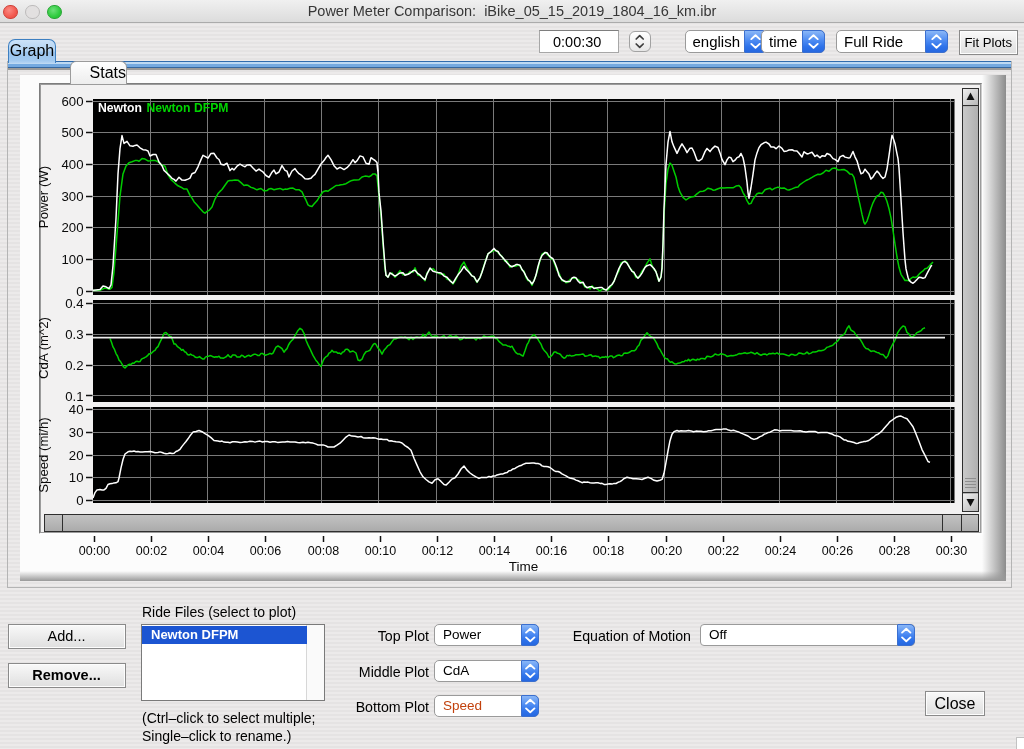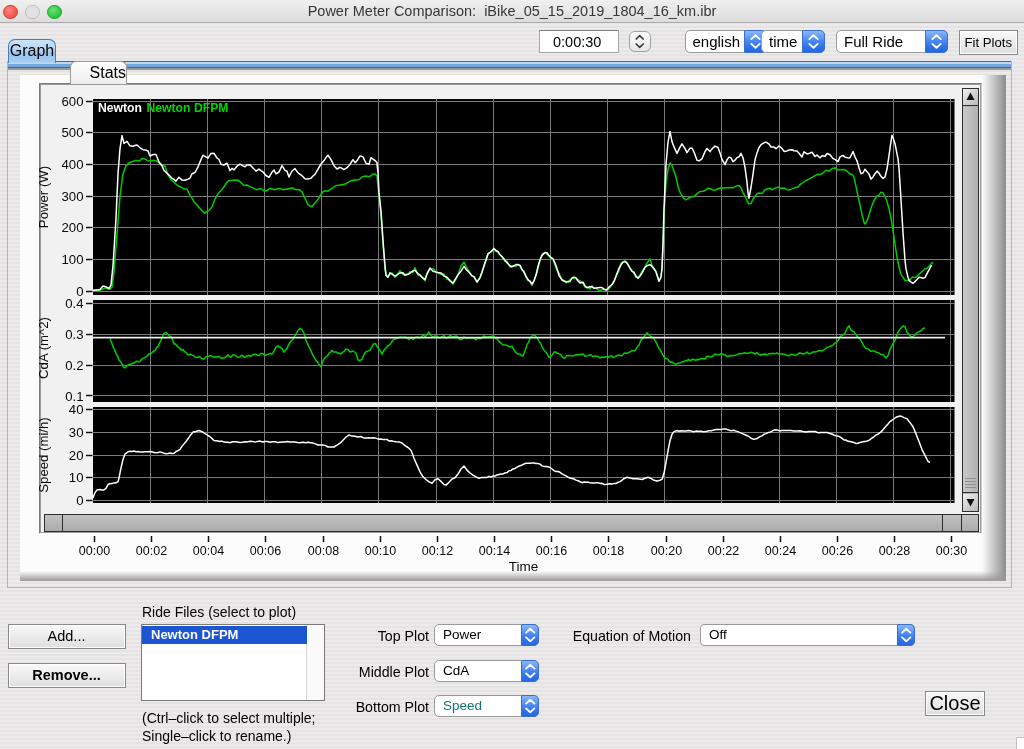--- a/index.html
+++ b/index.html
@@ -317,21 +317,21 @@
 <div style="position:absolute;right:-1px;top:-1px;width:18.5px;height:22px;border-radius:1px 5px 5px 1px;
 background:linear-gradient(#8ab7f7,#4d8bf2 45%,#2d72ea 75%,#2768e0);box-sizing:border-box;border:1px solid #3a6fd0;">
 <svg width="16.5" height="20">
 <polyline points="4.05,7.6 8.25,3.8 12.45,7.6" fill="none" stroke="#fff" stroke-width="1.9" stroke-linecap="round" stroke-linejoin="round"></polyline>
 <polyline points="4.05,12.4 8.25,16.2 12.45,12.4" fill="none" stroke="#fff" stroke-width="1.9" stroke-linecap="round" stroke-linejoin="round"></polyline>
 </svg></div>
   </div>
 <div class="abs" style="left:330px;top:699px;width:99px;text-align:right;font-size:14.2px;color:#000;">Bottom Plot</div>
 <div style="position:absolute;left:434px;top:695px;width:105px;height:22px;
 background:#fff;border:1px solid #9a9a9a;border-radius:5px;box-sizing:border-box;">
-<div style="position:absolute;left:8px;top:0;line-height:20px;font-size:13.5px;color:#0f766e;white-space:nowrap;">Speed</div>
+<div style="position:absolute;left:8px;top:0;line-height:20px;font-size:13.5px;color:#c2410c;white-space:nowrap;">Speed</div>
 <div style="position:absolute;right:-1px;top:-1px;width:18.5px;height:22px;border-radius:1px 5px 5px 1px;
 background:linear-gradient(#8ab7f7,#4d8bf2 45%,#2d72ea 75%,#2768e0);box-sizing:border-box;border:1px solid #3a6fd0;">
 <svg width="16.5" height="20">
 <polyline points="4.05,7.6 8.25,3.8 12.45,7.6" fill="none" stroke="#fff" stroke-width="1.9" stroke-linecap="round" stroke-linejoin="round"></polyline>
 <polyline points="4.05,12.4 8.25,16.2 12.45,12.4" fill="none" stroke="#fff" stroke-width="1.9" stroke-linecap="round" stroke-linejoin="round"></polyline>
 </svg></div>
   </div>
 
 <div class="abs" style="left:540px;top:628px;width:151px;text-align:right;font-size:14.2px;color:#000;">Equation of Motion</div>
 <div style="position:absolute;left:700px;top:624px;width:215px;height:22px;
@@ -340,16 +340,16 @@
 <div style="position:absolute;right:-1px;top:-1px;width:18.5px;height:22px;border-radius:1px 5px 5px 1px;
 background:linear-gradient(#8ab7f7,#4d8bf2 45%,#2d72ea 75%,#2768e0);box-sizing:border-box;border:1px solid #3a6fd0;">
 <svg width="16.5" height="20">
 <polyline points="4.05,7.6 8.25,3.8 12.45,7.6" fill="none" stroke="#fff" stroke-width="1.9" stroke-linecap="round" stroke-linejoin="round"></polyline>
 <polyline points="4.05,12.4 8.25,16.2 12.45,12.4" fill="none" stroke="#fff" stroke-width="1.9" stroke-linecap="round" stroke-linejoin="round"></polyline>
 </svg></div>
   </div>
 
 <div style="position:absolute;left:925px;top:691px;width:60px;height:25px;
 border:1px solid #8a8a8a;box-sizing:border-box;background:linear-gradient(#f9f9f9,#e9e9e9 60%,#dfdfdf);
-text-align:center;line-height:23px;font-size:20px;font-weight:normal;color:#000;
+text-align:center;line-height:23px;font-size:16px;font-weight:normal;color:#000;
 box-shadow:0 0 0 1px #fdfdfd inset;">Close</div>
 
 <div class="abs" style="left:1016px;top:737px;width:8px;height:12px;background:#fff;border-left:1px solid #c2c2c2;border-top:1px solid #c2c2c2;"></div>
 
 </body></html>

